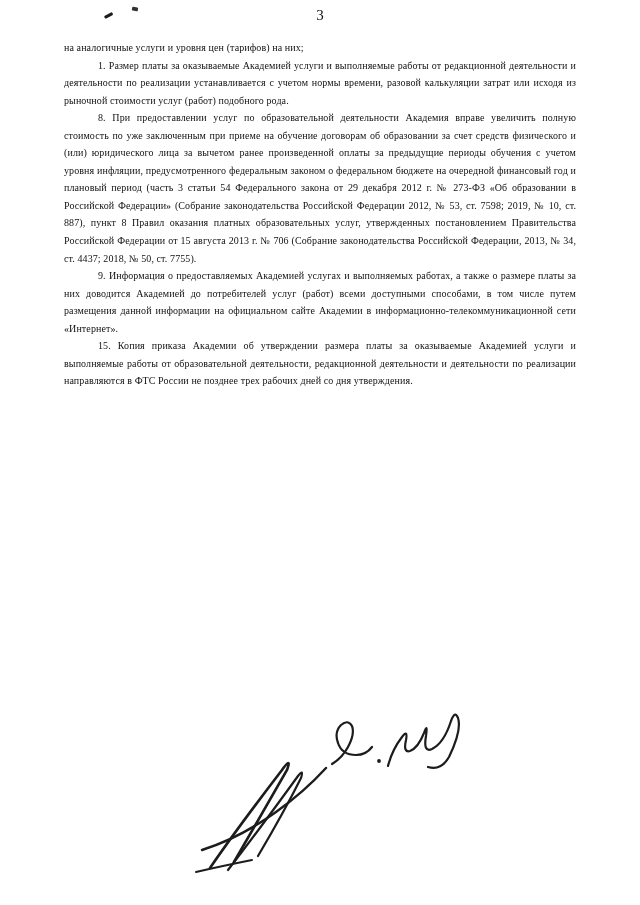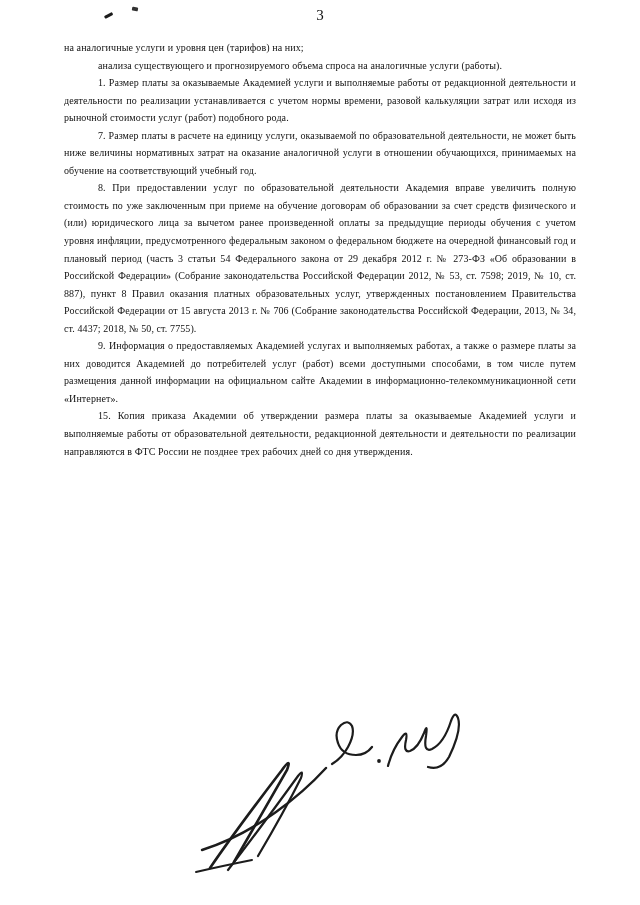--- a/index.html
+++ b/index.html
@@ -52,23 +52,21 @@
 
 <div class="page">
 
   <div class="page-number">3</div>
 
   <div class="ink-mark mark-1"></div>
   <div class="ink-mark mark-2"></div>
 
   <div class="doc-body">
       <p class="para">на аналогичные услуги и уровня цен (тарифов) на них;</p>
-      <p class="para indent">анализа существующего и прогнозируемого объема спроса на аналогичные услуги (работы).</p>
       <p class="para indent">1. Размер платы за оказываемые Академией услуги и выполняемые работы от редакционной деятельности и деятельности по реализации устанавливается с учетом нормы времени, разовой калькуляции затрат или исходя из рыночной стоимости услуг (работ) подобного рода.</p>
-      <p class="para indent">7. Размер платы в расчете на единицу услуги, оказываемой по образовательной деятельности, не может быть ниже величины нормативных затрат на оказание аналогичной услуги в отношении обучающихся, принимаемых на обучение на соответствующий учебный год.</p>
       <p class="para indent">8. При предоставлении услуг по образовательной деятельности Академия вправе увеличить полную стоимость по уже заключенным при приеме на обучение договорам об образовании за счет средств физического и (или) юридического лица за вычетом ранее произведенной оплаты за предыдущие периоды обучения с учетом уровня инфляции, предусмотренного федеральным законом о федеральном бюджете на очередной финансовый год и плановый период (часть 3 статьи 54 Федерального закона от 29 декабря 2012 г. № 273-ФЗ «Об образовании в Российской Федерации» (Собрание законодательства Российской Федерации 2012, № 53, ст. 7598; 2019, № 10, ст. 887), пункт 8 Правил оказания платных образовательных услуг, утвержденных постановлением Правительства Российской Федерации от 15 августа 2013 г. № 706 (Собрание законодательства Российской Федерации, 2013, № 34, ст. 4437; 2018, № 50, ст. 7755).</p>
       <p class="para indent">9. Информация о предоставляемых Академией услугах и выполняемых работах, а также о размере платы за них доводится Академией до потребителей услуг (работ) всеми доступными способами, в том числе путем размещения данной информации на официальном сайте Академии в информационно-телекоммуникационной сети «Интернет».</p>
       <p class="para indent">15. Копия приказа Академии об утверждении размера платы за оказываемые Академией услуги и выполняемые работы от образовательной деятельности, редакционной деятельности и деятельности по реализации направляются в ФТС России не позднее трех рабочих дней со дня утверждения.</p>
     </div>
 
   <div class="sig sig-left">
     <svg width="150" height="130" viewBox="0 0 150 130" fill="none">
       <path d="M18 120 Q44 82 90 22 Q100 8 95 22 Q72 62 42 114" stroke="#1c1c1c" stroke-width="2.6" stroke-linecap="round" fill="none"></path>
       <path d="M36 122 Q64 86 106 28 Q112 20 109 30 Q92 64 66 108" stroke="#1c1c1c" stroke-width="2.2" stroke-linecap="round" fill="none"></path>
       <path d="M10 102 Q48 90 84 64 Q112 44 134 20" stroke="#1c1c1c" stroke-width="2.4" stroke-linecap="round" fill="none"></path>

